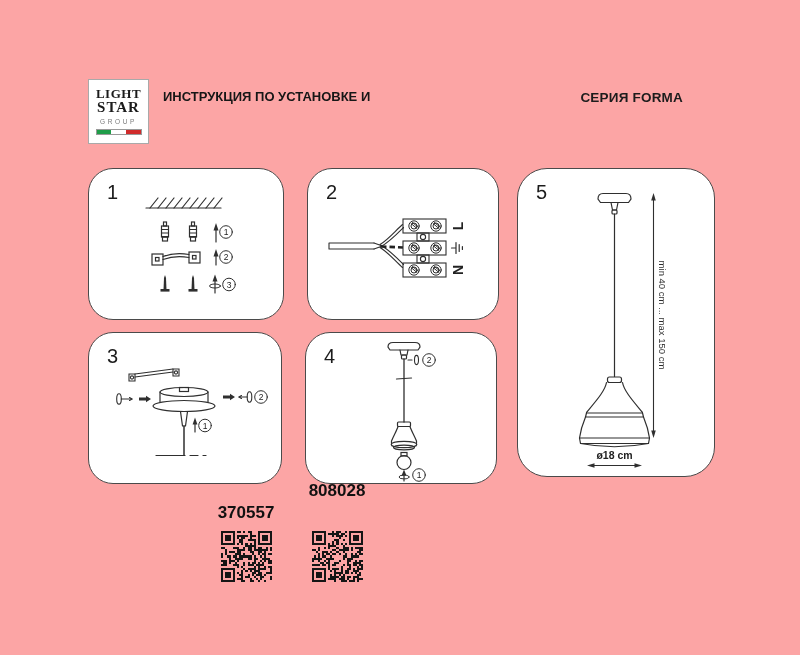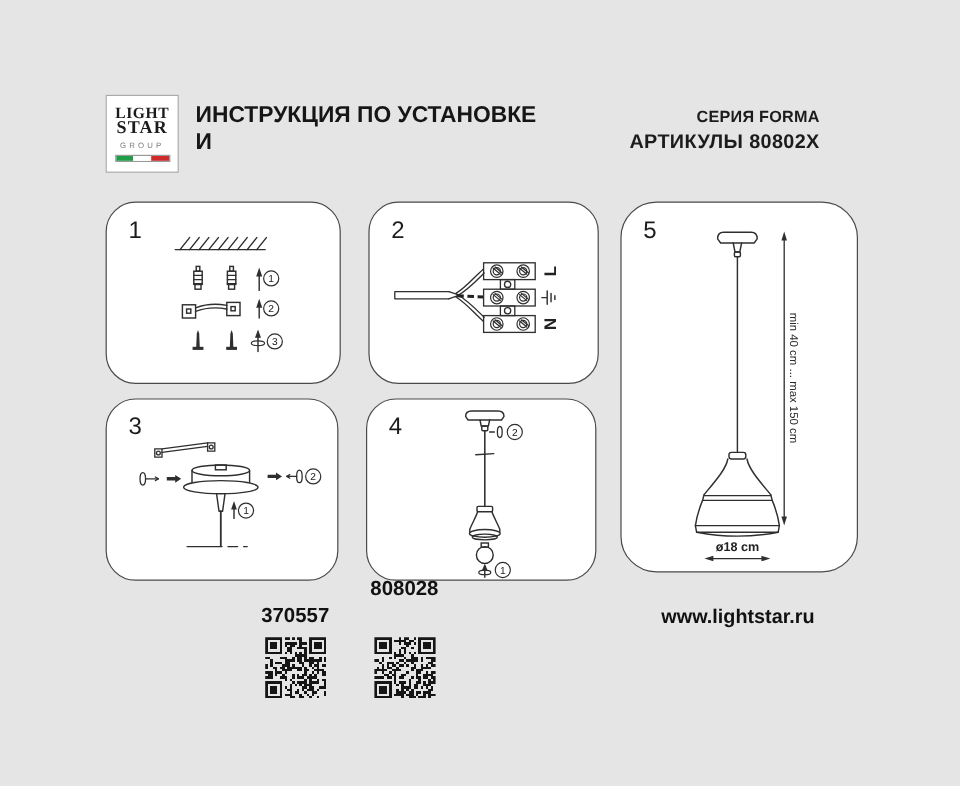--- a/index.html
+++ b/index.html
@@ -1,29 +1,29 @@
 <!DOCTYPE html>
 <html><head>
 <meta charset="utf-8">
 <style>
   html,body{margin:0;padding:0;background:#fff;}
-  .page{position:relative;width:800px;height:655px;background:#e5e5e5;
+  .page{position:relative;width:800px;height:655px;background:#fca5a5;
         font-family:"Liberation Sans",sans-serif;color:#1c1c1c;overflow:hidden;}
   
   .logo-box{position:absolute;left:88px;top:79px;width:59px;height:63px;
             border:1px solid #a9a9a9;background:#fff;text-align:center;}
   .logo-light{font-family:"Liberation Serif",serif;font-weight:bold;font-size:13px;
               letter-spacing:.5px;margin-top:7px;line-height:13px;color:#1b1b1b;}
   .logo-star{font-family:"Liberation Serif",serif;font-weight:bold;font-size:15px;
              letter-spacing:1px;line-height:15px;color:#1b1b1b;}
   .logo-group{font-size:6.5px;letter-spacing:2.6px;color:#7a7a7a;margin-top:3px;line-height:7px;}
   .logo-flag{width:44px;height:4px;margin:4px auto 0;display:flex;border:0.5px solid #999;}
   .logo-flag div{flex:1;}
   .title{position:absolute;left:163px;top:86px;width:300px;
-         font-size:19px;font-weight:bold;line-height:21.5px;color:#161616;}
+         font-size:13px;font-weight:bold;line-height:21.5px;color:#161616;}
   .series-wrap{position:absolute;left:483px;top:90px;width:200px;text-align:right;}
   .series{font-size:13.5px;font-weight:bold;letter-spacing:.2px;}
   .artikuly{font-size:16.5px;font-weight:bold;margin-top:4px;letter-spacing:.3px;}
   
   .panel{position:absolute;border:1.4px solid #4a4a4a;border-radius:25px;background:#fff;}
   .panel.tall{border-radius:30px;}
   .step{position:absolute;left:18px;top:12px;font-size:20px;color:#1c1c1c;}
   .panel svg{position:absolute;left:0;top:0;}
   
   .art-num{position:absolute;width:100px;text-align:center;font-size:17px;font-weight:bold;color:#111;}
@@ -47,21 +47,20 @@
       <div style="background:#d02b2b"></div>
     </div>
   </div>
 
   <div class="title">
     <div>ИНСТРУКЦИЯ ПО УСТАНОВКЕ И</div>
   </div>
 
   <div class="series-wrap">
     <div class="series">СЕРИЯ FORMA</div>
-    <div class="artikuly">АРТИКУЛЫ 80802X</div>
   </div>
 
   <div class="panel" style="left:88px;top:168px;width:194px;height:150px;">
     <span class="step">1</span>
     <svg width="194" height="150" viewBox="0 0 194 150" fill="none" stroke="#2f2f2f" stroke-width="1.2" stroke-linecap="round">
       <g>
         <line x1="57" y1="39" x2="132" y2="39"></line>
         <path d="M61,39 l8,-10 M69,39 l8,-10 M77,39 l8,-10 M85,39 l8,-10 M93,39 l8,-10 M101,39 l8,-10 M109,39 l8,-10 M117,39 l8,-10 M125,39 l8,-10"></path>
       </g>
       <g>
@@ -915,15 +914,14 @@
       <rect x="24" y="23" width="1" height="1" fill="#151515"></rect>
       <rect x="11" y="24" width="1" height="1" fill="#151515"></rect>
       <rect x="14" y="24" width="1" height="1" fill="#151515"></rect>
       <rect x="15" y="24" width="1" height="1" fill="#151515"></rect>
       <rect x="16" y="24" width="1" height="1" fill="#151515"></rect>
       <rect x="18" y="24" width="1" height="1" fill="#151515"></rect>
       <rect x="19" y="24" width="1" height="1" fill="#151515"></rect>
       <rect x="20" y="24" width="1" height="1" fill="#151515"></rect>
       <rect x="22" y="24" width="1" height="1" fill="#151515"></rect>
     </svg>
-  <div class="website">www.lightstar.ru</div>
 
 </div>
 
 </body></html>

